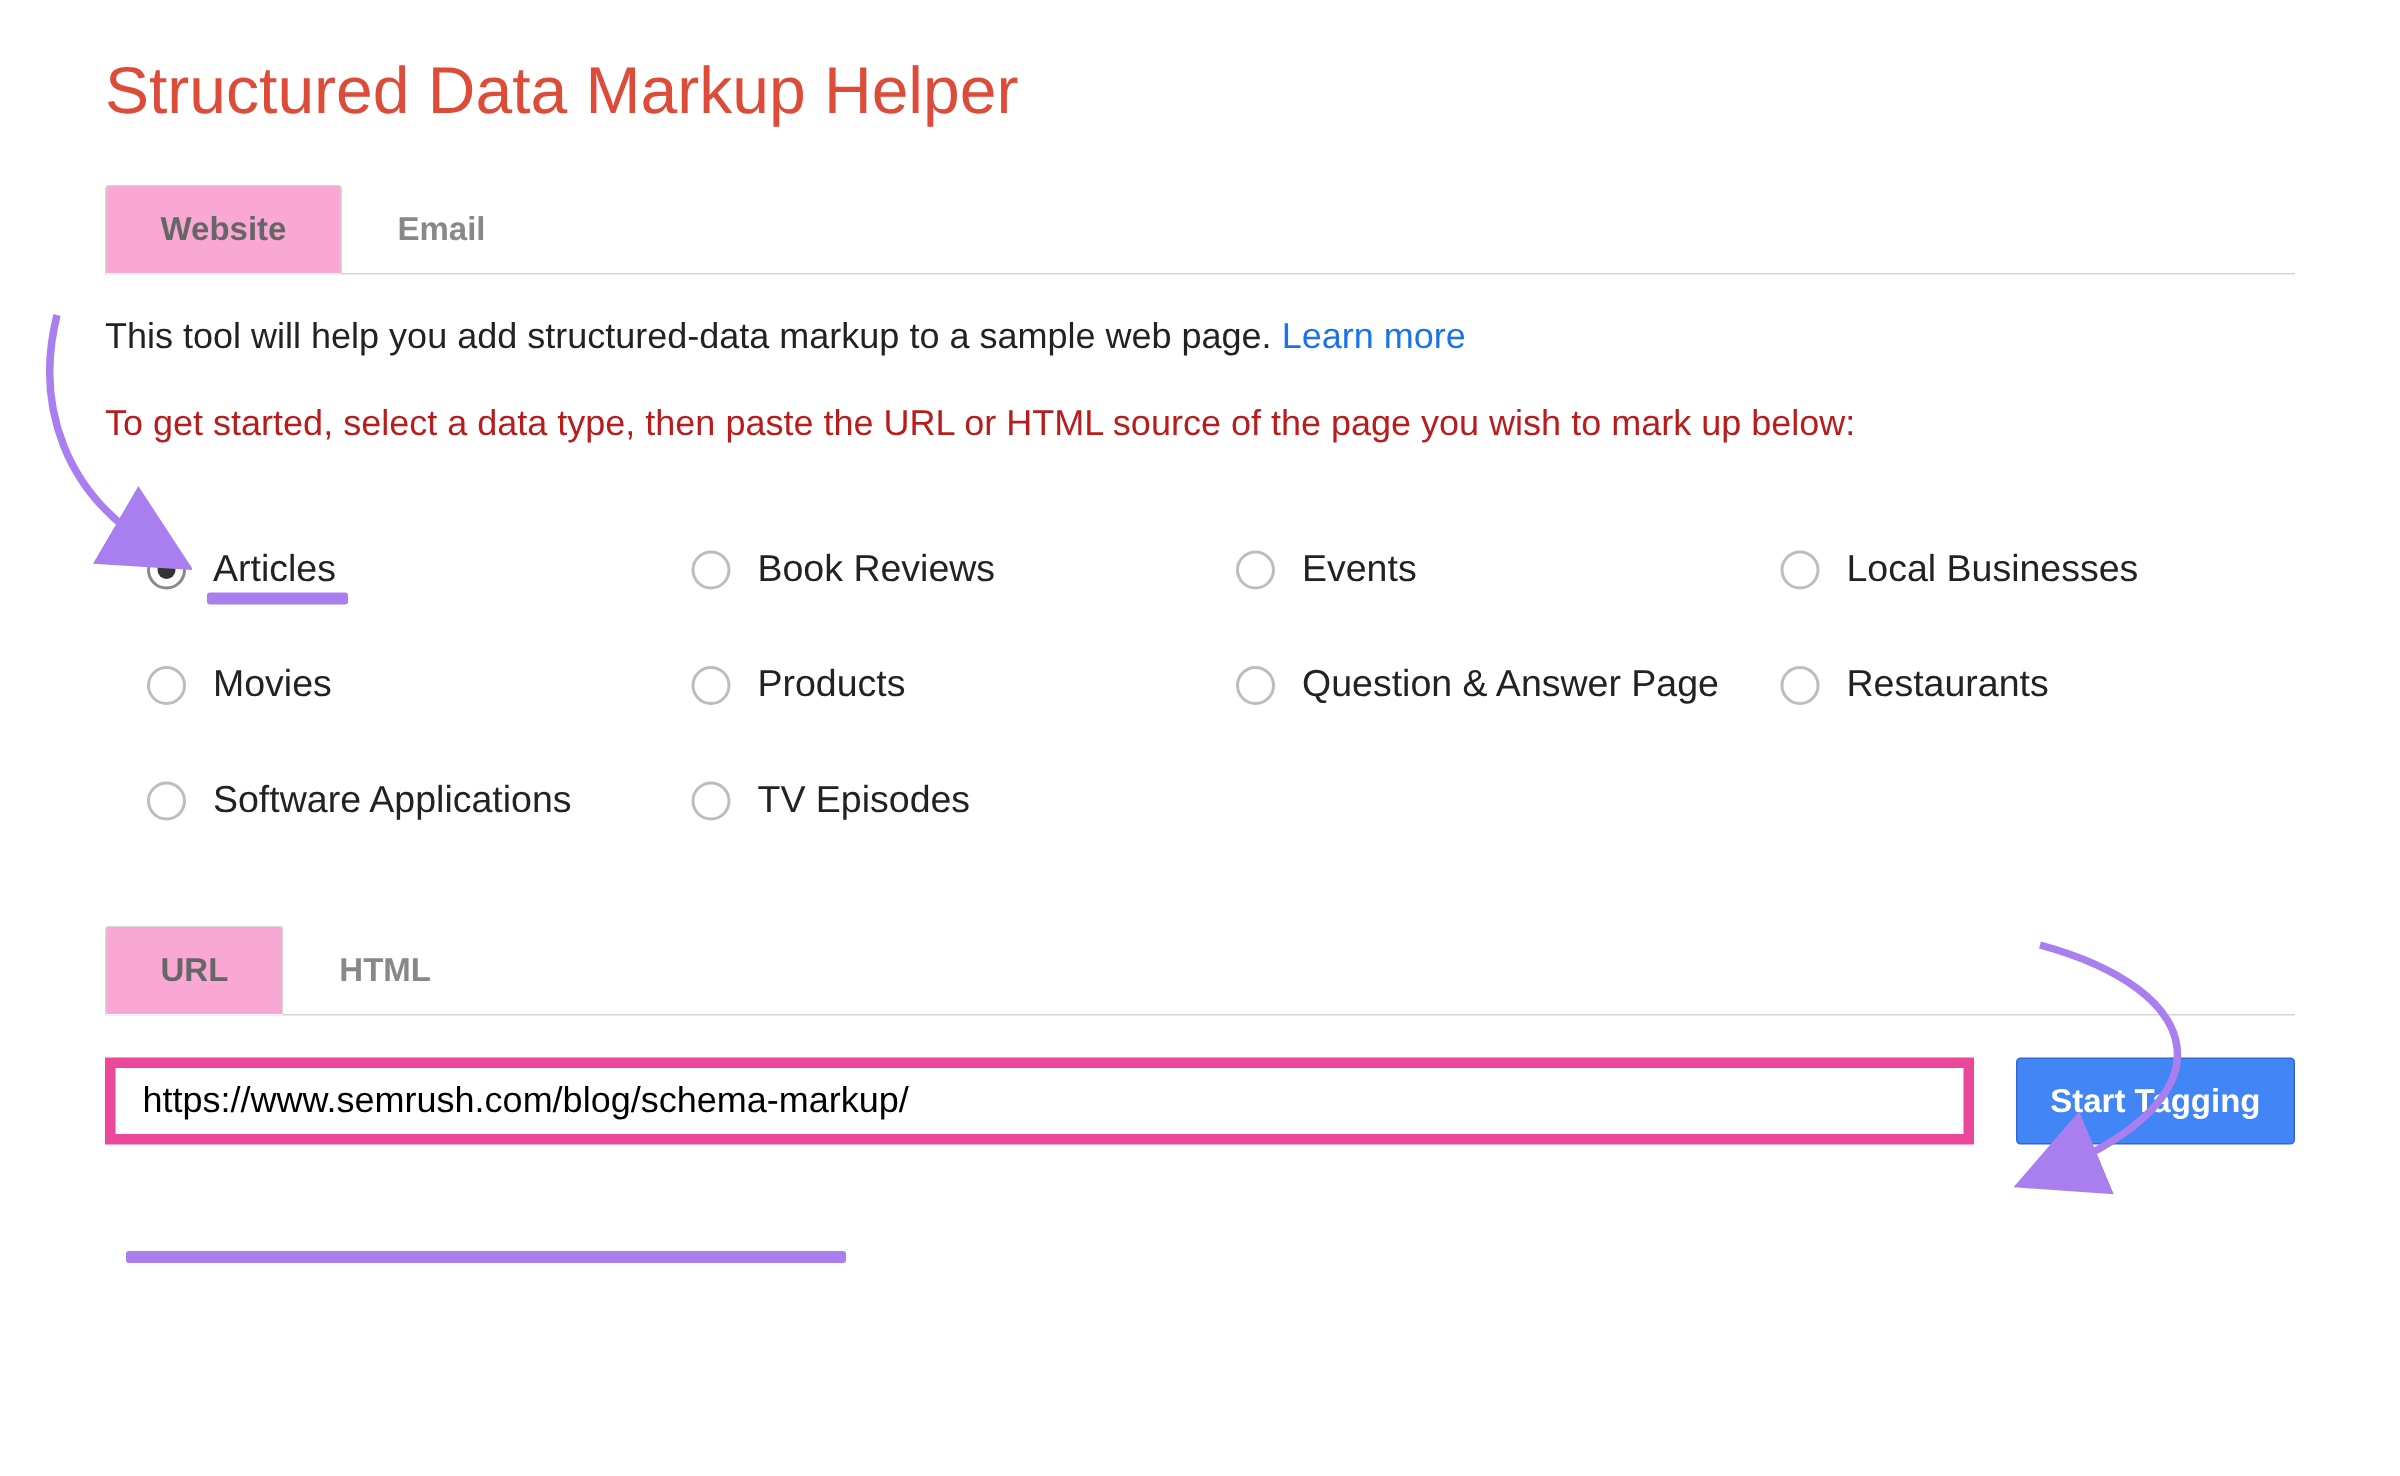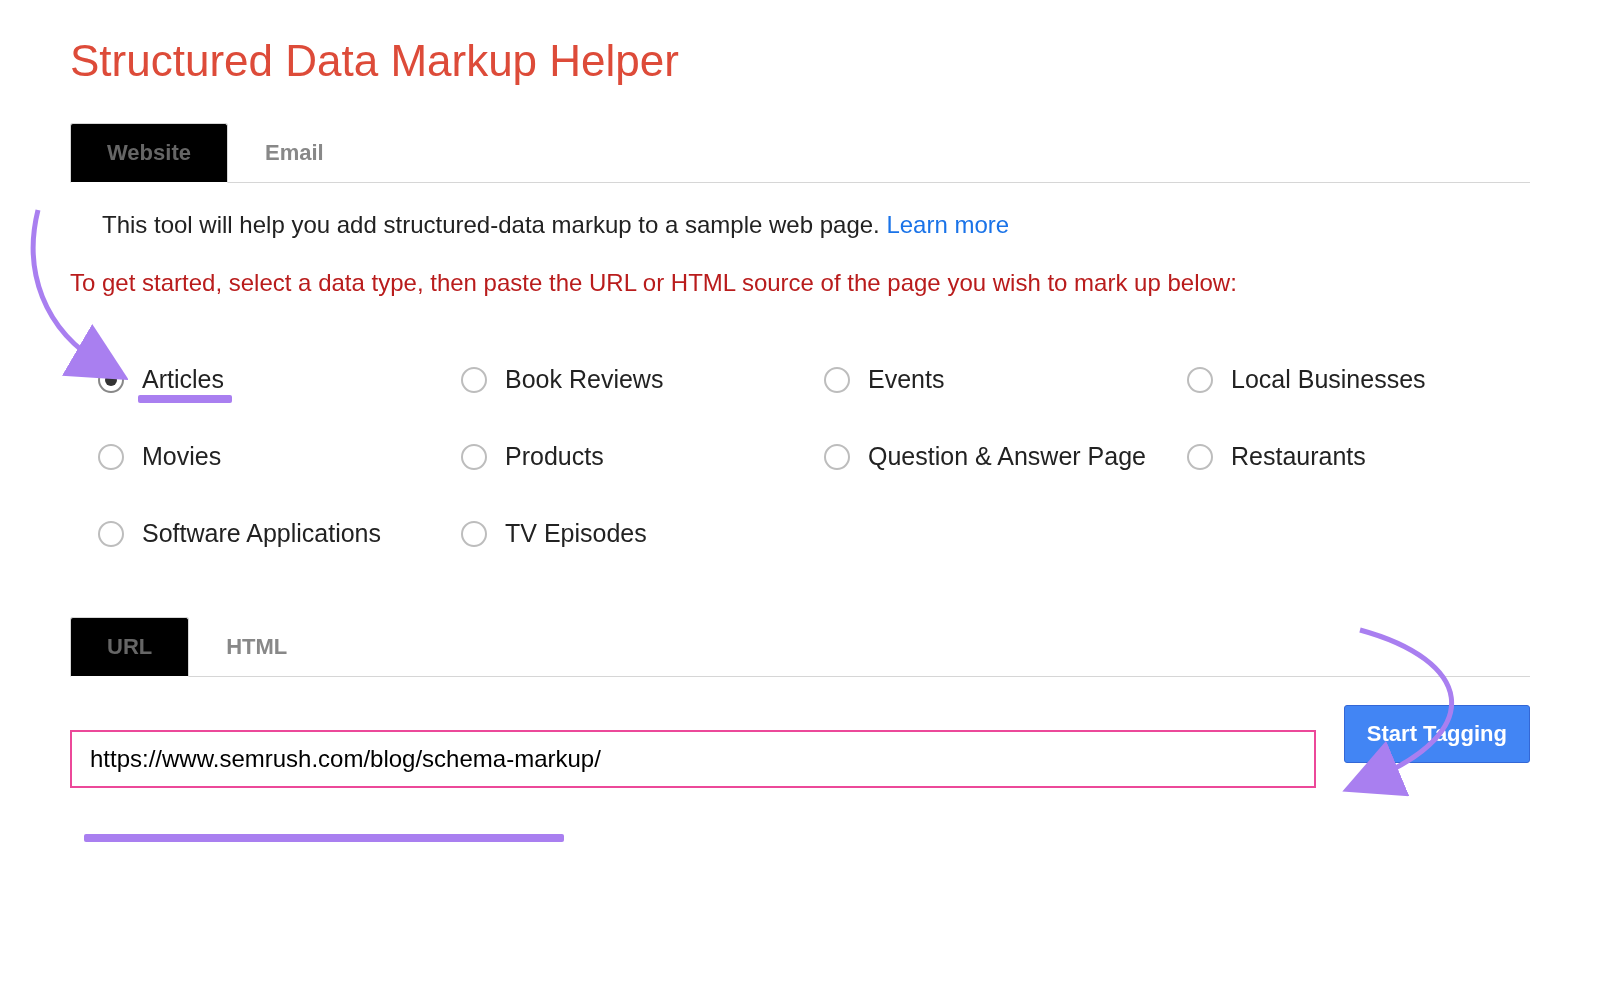--- a/index.html
+++ b/index.html
@@ -31,29 +31,28 @@
     cursor: pointer;
     border: 1px solid transparent;
     border-bottom: none;
     position: relative;
     top: 1px;
   }
   .tab.active {
     color: #666;
     border: 1px solid #d6d6d6;
     border-bottom: 1px solid #fff;
-    background: #000000;
+    background: #f9a8d4;
     border-top-left-radius: 3px;
     border-top-right-radius: 3px;
   }
   .intro-line {
     font-size: 24px;
     color: #222;
     margin-bottom: 30px;
-    margin-left: 32px;
   }
   .intro-link { color: #1a73e8; text-decoration: none; }
   .intro-subline {
     font-size: 24px;
     color: #b91c1c;
     margin-bottom: 68px;
   }
   .radio-grid {
     display: grid;
     grid-template-columns: repeat(4, 1fr);
@@ -106,26 +105,25 @@
     border-radius: 2px;
   }
   .url-input-row {
     display: flex;
     align-items: stretch;
     gap: 28px;
     margin-top: 20px;
   }
   .url-input {
     flex: 1;
-    border: 2px solid #ec4899;
+    border: 7px solid #ec4899;
     height: 58px;
     font-size: 24px;
     padding: 12px 18px;
     outline: none;
-    margin-top: 25px;
   }
   .start-btn {
     background: #4285f4;
     color: #fff;
     border: 1px solid #3367d6;
     font-size: 22px;
     font-weight: 700;
     padding: 12px 22px;
     height: 58px;
     cursor: pointer;

